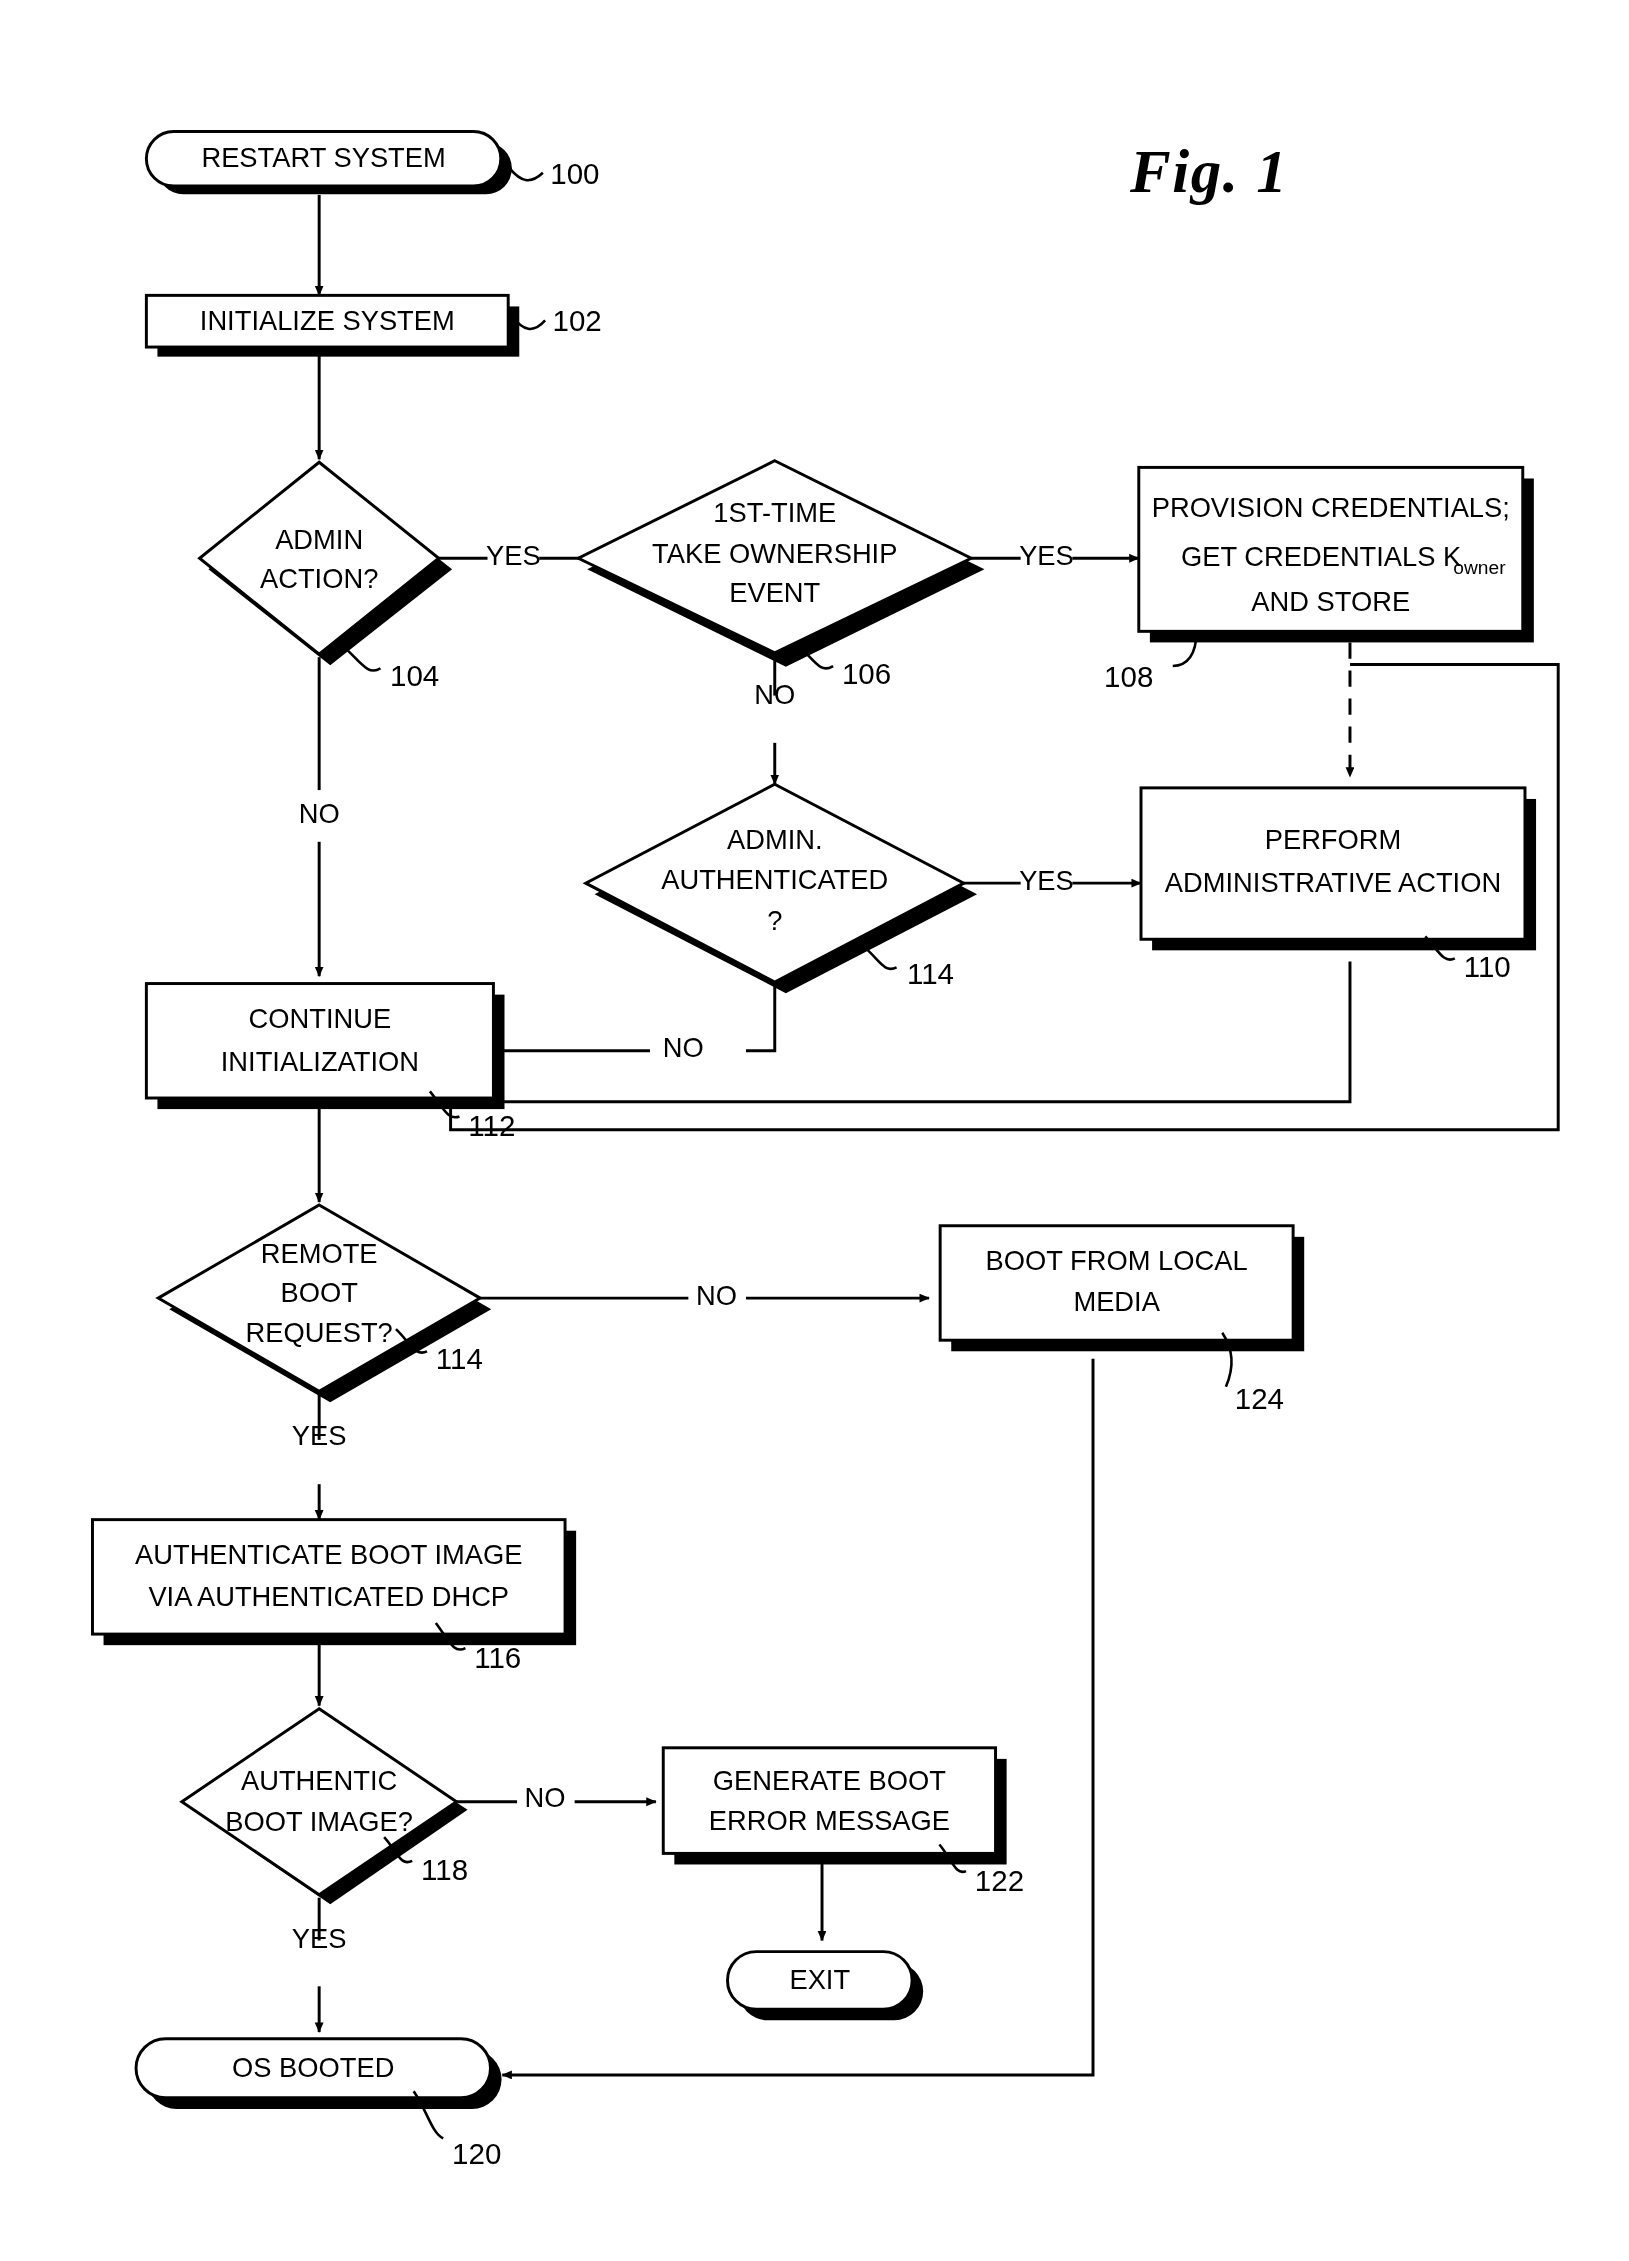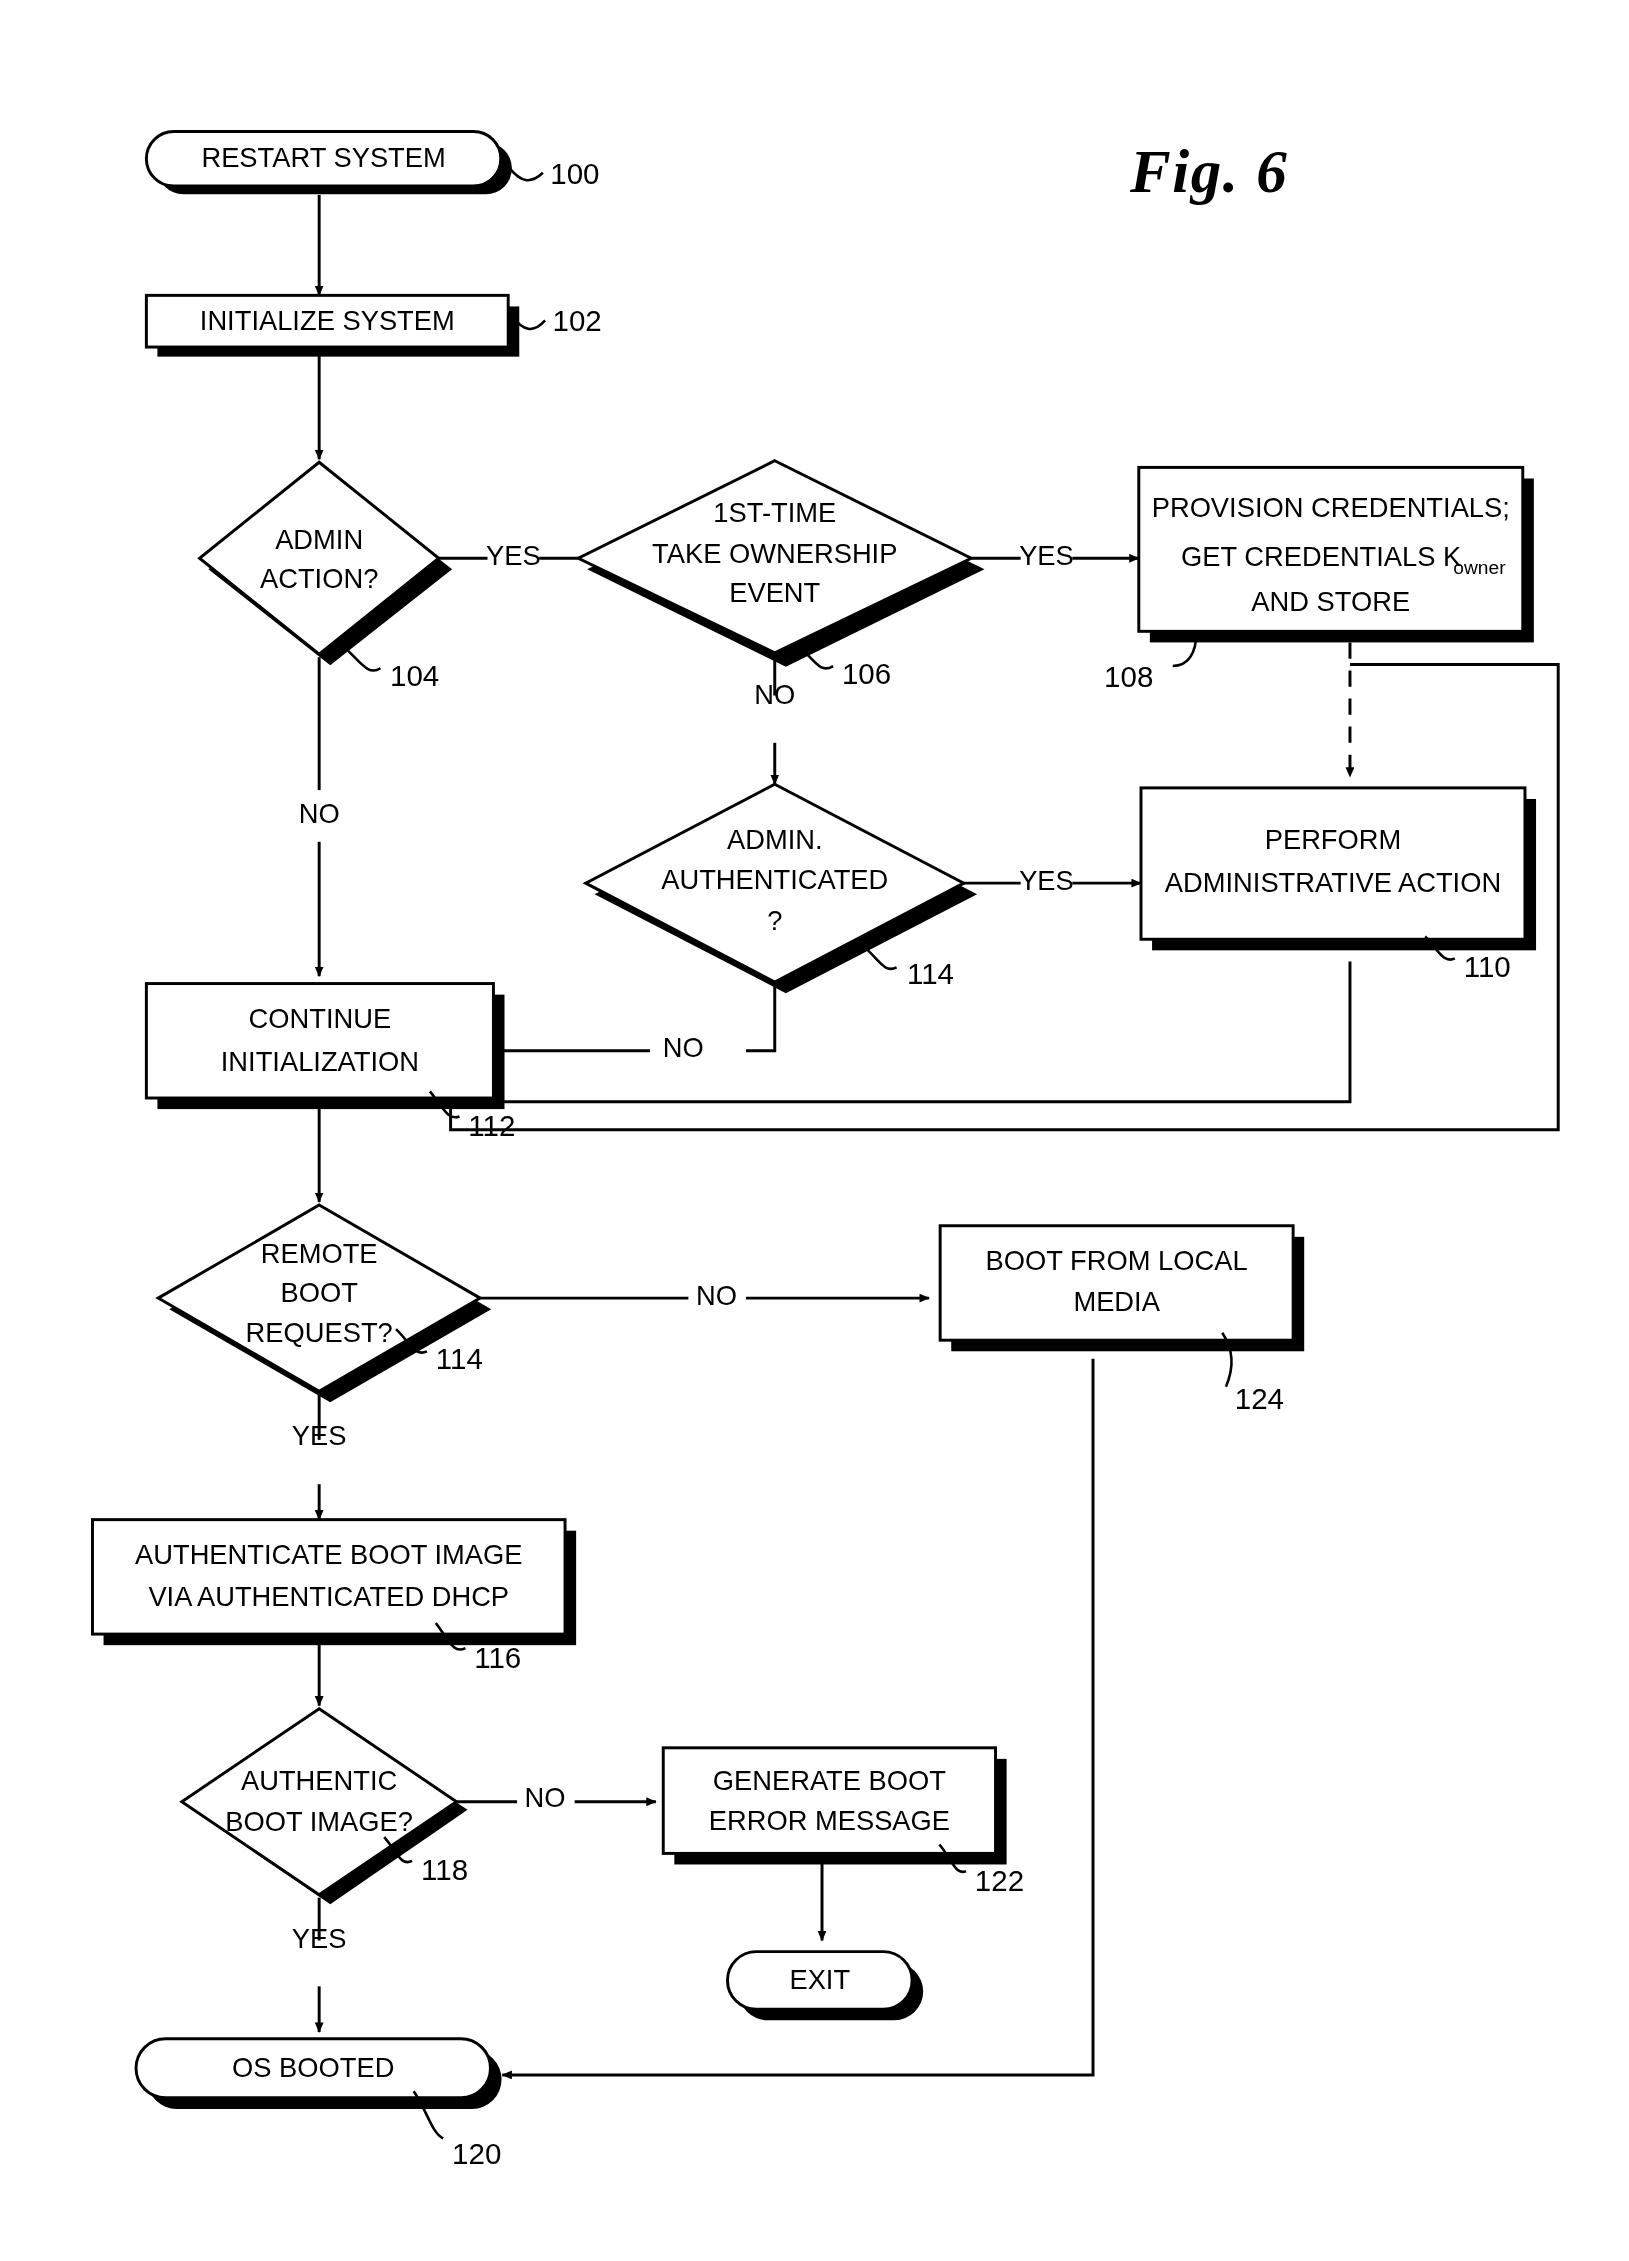--- a/index.html
+++ b/index.html
@@ -81,21 +81,21 @@
     stroke: #000000;
     stroke-width: 3.5;
     fill: none;
   }
 </style>
 </head>
 <body>
 
 <div id="page">
 
-  <div class="fig-label" style="left:1130px; top:137px;">Fig. 6</div>
+  <div class="fig-label" style="left:1130px; top:137px;">Fig. 1</div>
 
   <svg id="diagram" viewBox="0 0 2207 3062">
     <defs>
       <marker id="arrow" markerWidth="16" markerHeight="16" refX="13" refY="6" orient="auto" markerUnits="userSpaceOnUse">
         <path d="M0,0 L14,6 L0,12 z" fill="#000"></path>
       </marker>
     </defs>
 
     <g>
 

